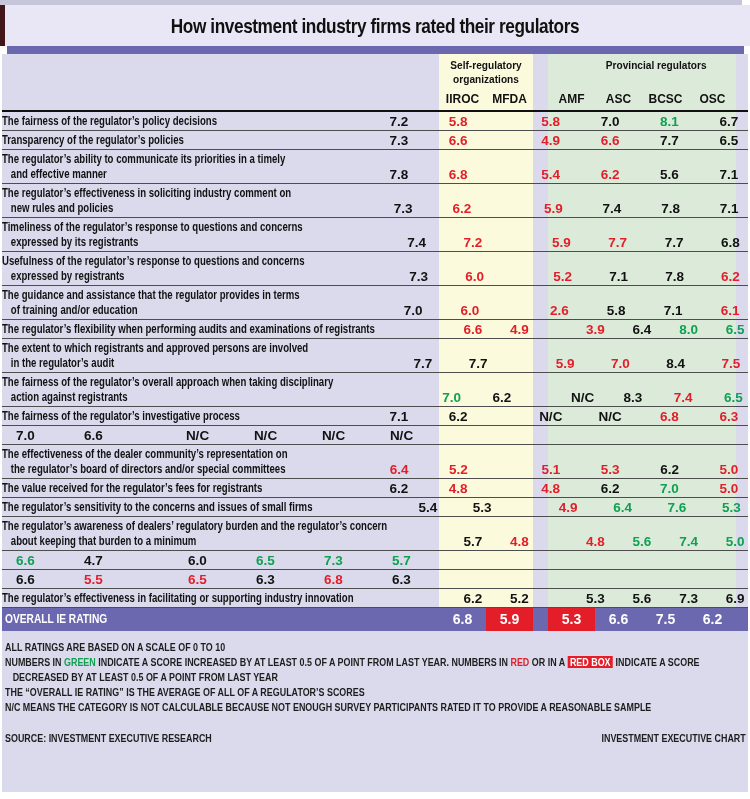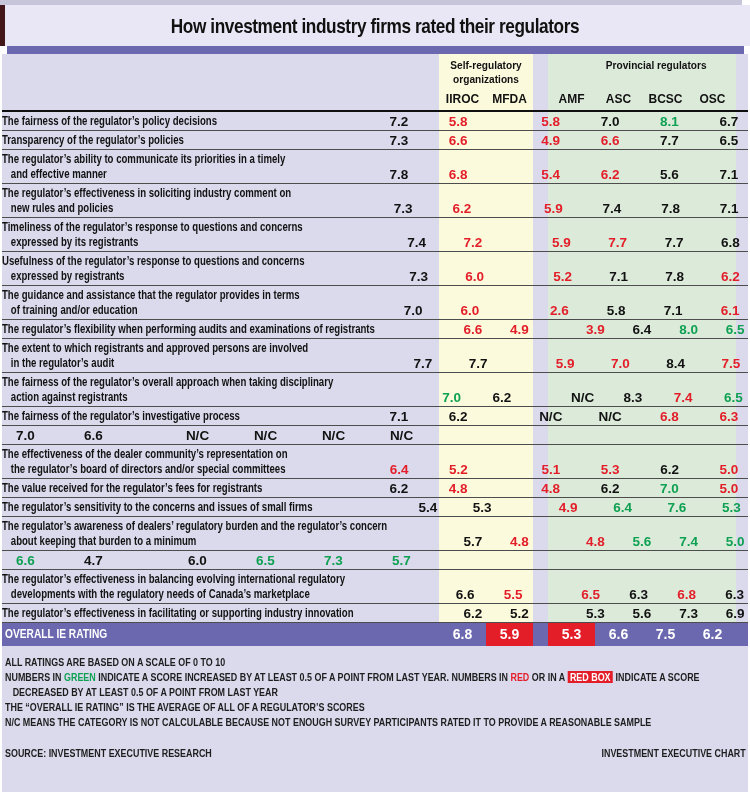--- a/index.html
+++ b/index.html
@@ -287,24 +287,20 @@
         <div class="row">
           <div class="cell v-g">6.6</div>
           <div class="cell v-k">4.7</div>
           <div class="gapcell"></div>
           <div class="cell v-k">6.0</div>
           <div class="cell v-g">6.5</div>
           <div class="cell v-g">7.3</div>
           <div class="cell v-g">5.7</div>
         </div>
         <div class="row">
-          <div class="rlabel">
-            <div class="l1">The regulator’s effectiveness in balancing evolving international regulatory</div>
-            <div class="l2">developments with the regulatory needs of Canada’s marketplace</div>
-          </div>
           <div class="cell v-k">6.6</div>
           <div class="cell v-r">5.5</div>
           <div class="gapcell"></div>
           <div class="cell v-r">6.5</div>
           <div class="cell v-k">6.3</div>
           <div class="cell v-r">6.8</div>
           <div class="cell v-k">6.3</div>
         </div>
         <div class="row">
           <div class="rlabel">

